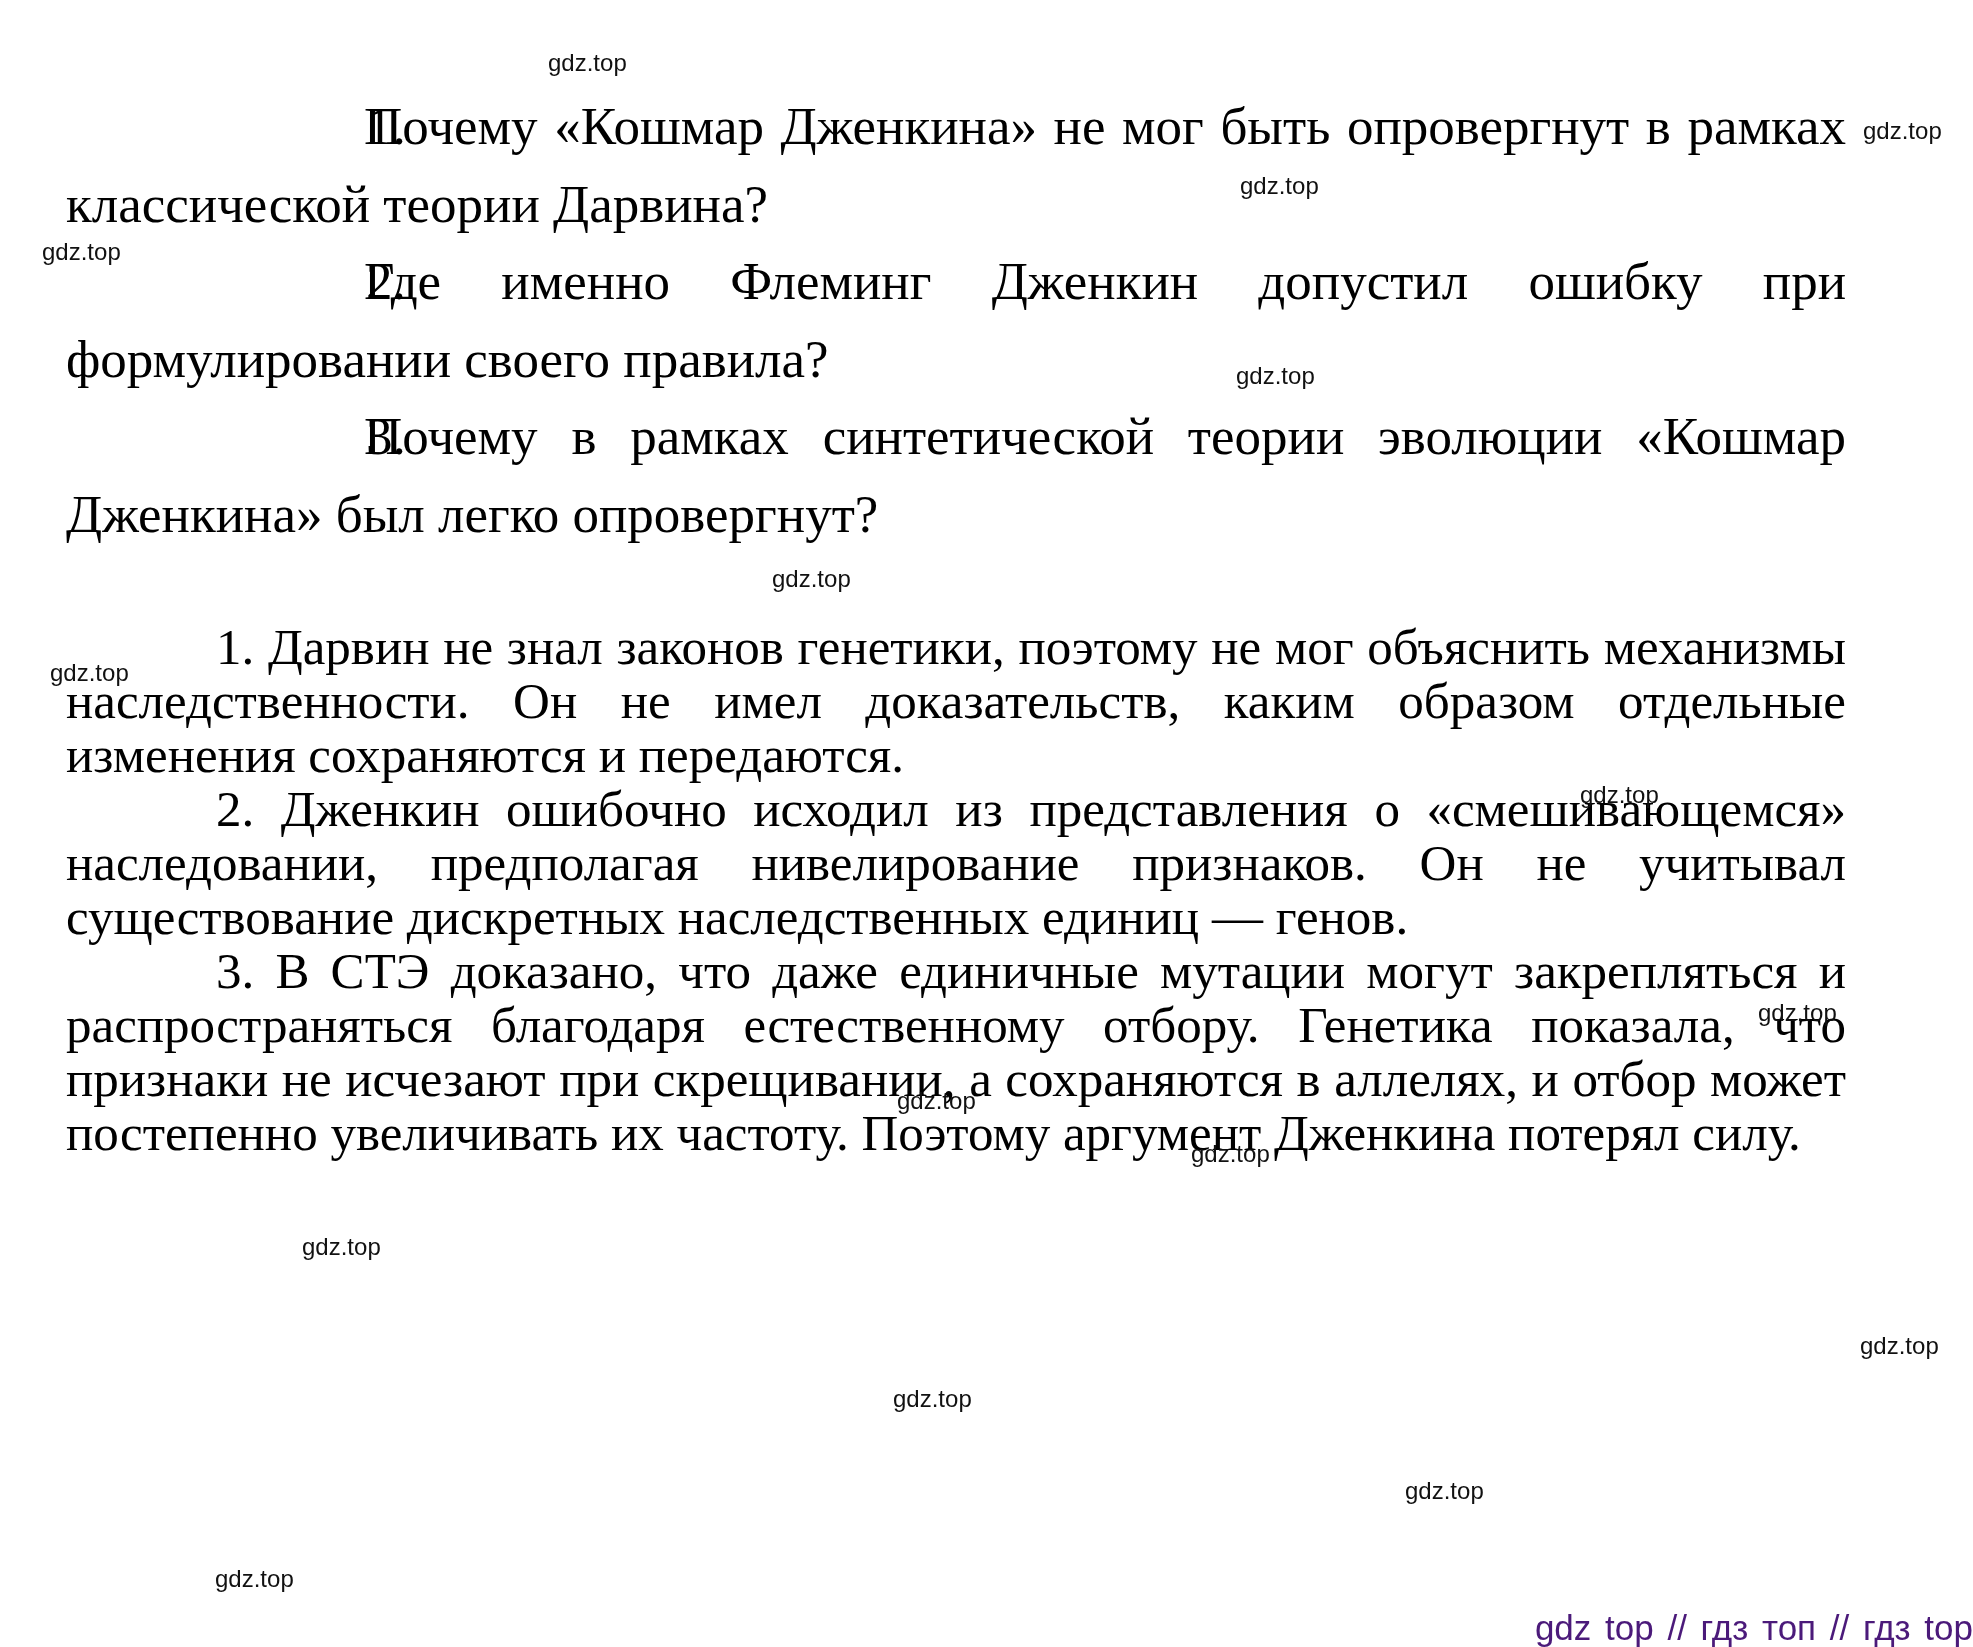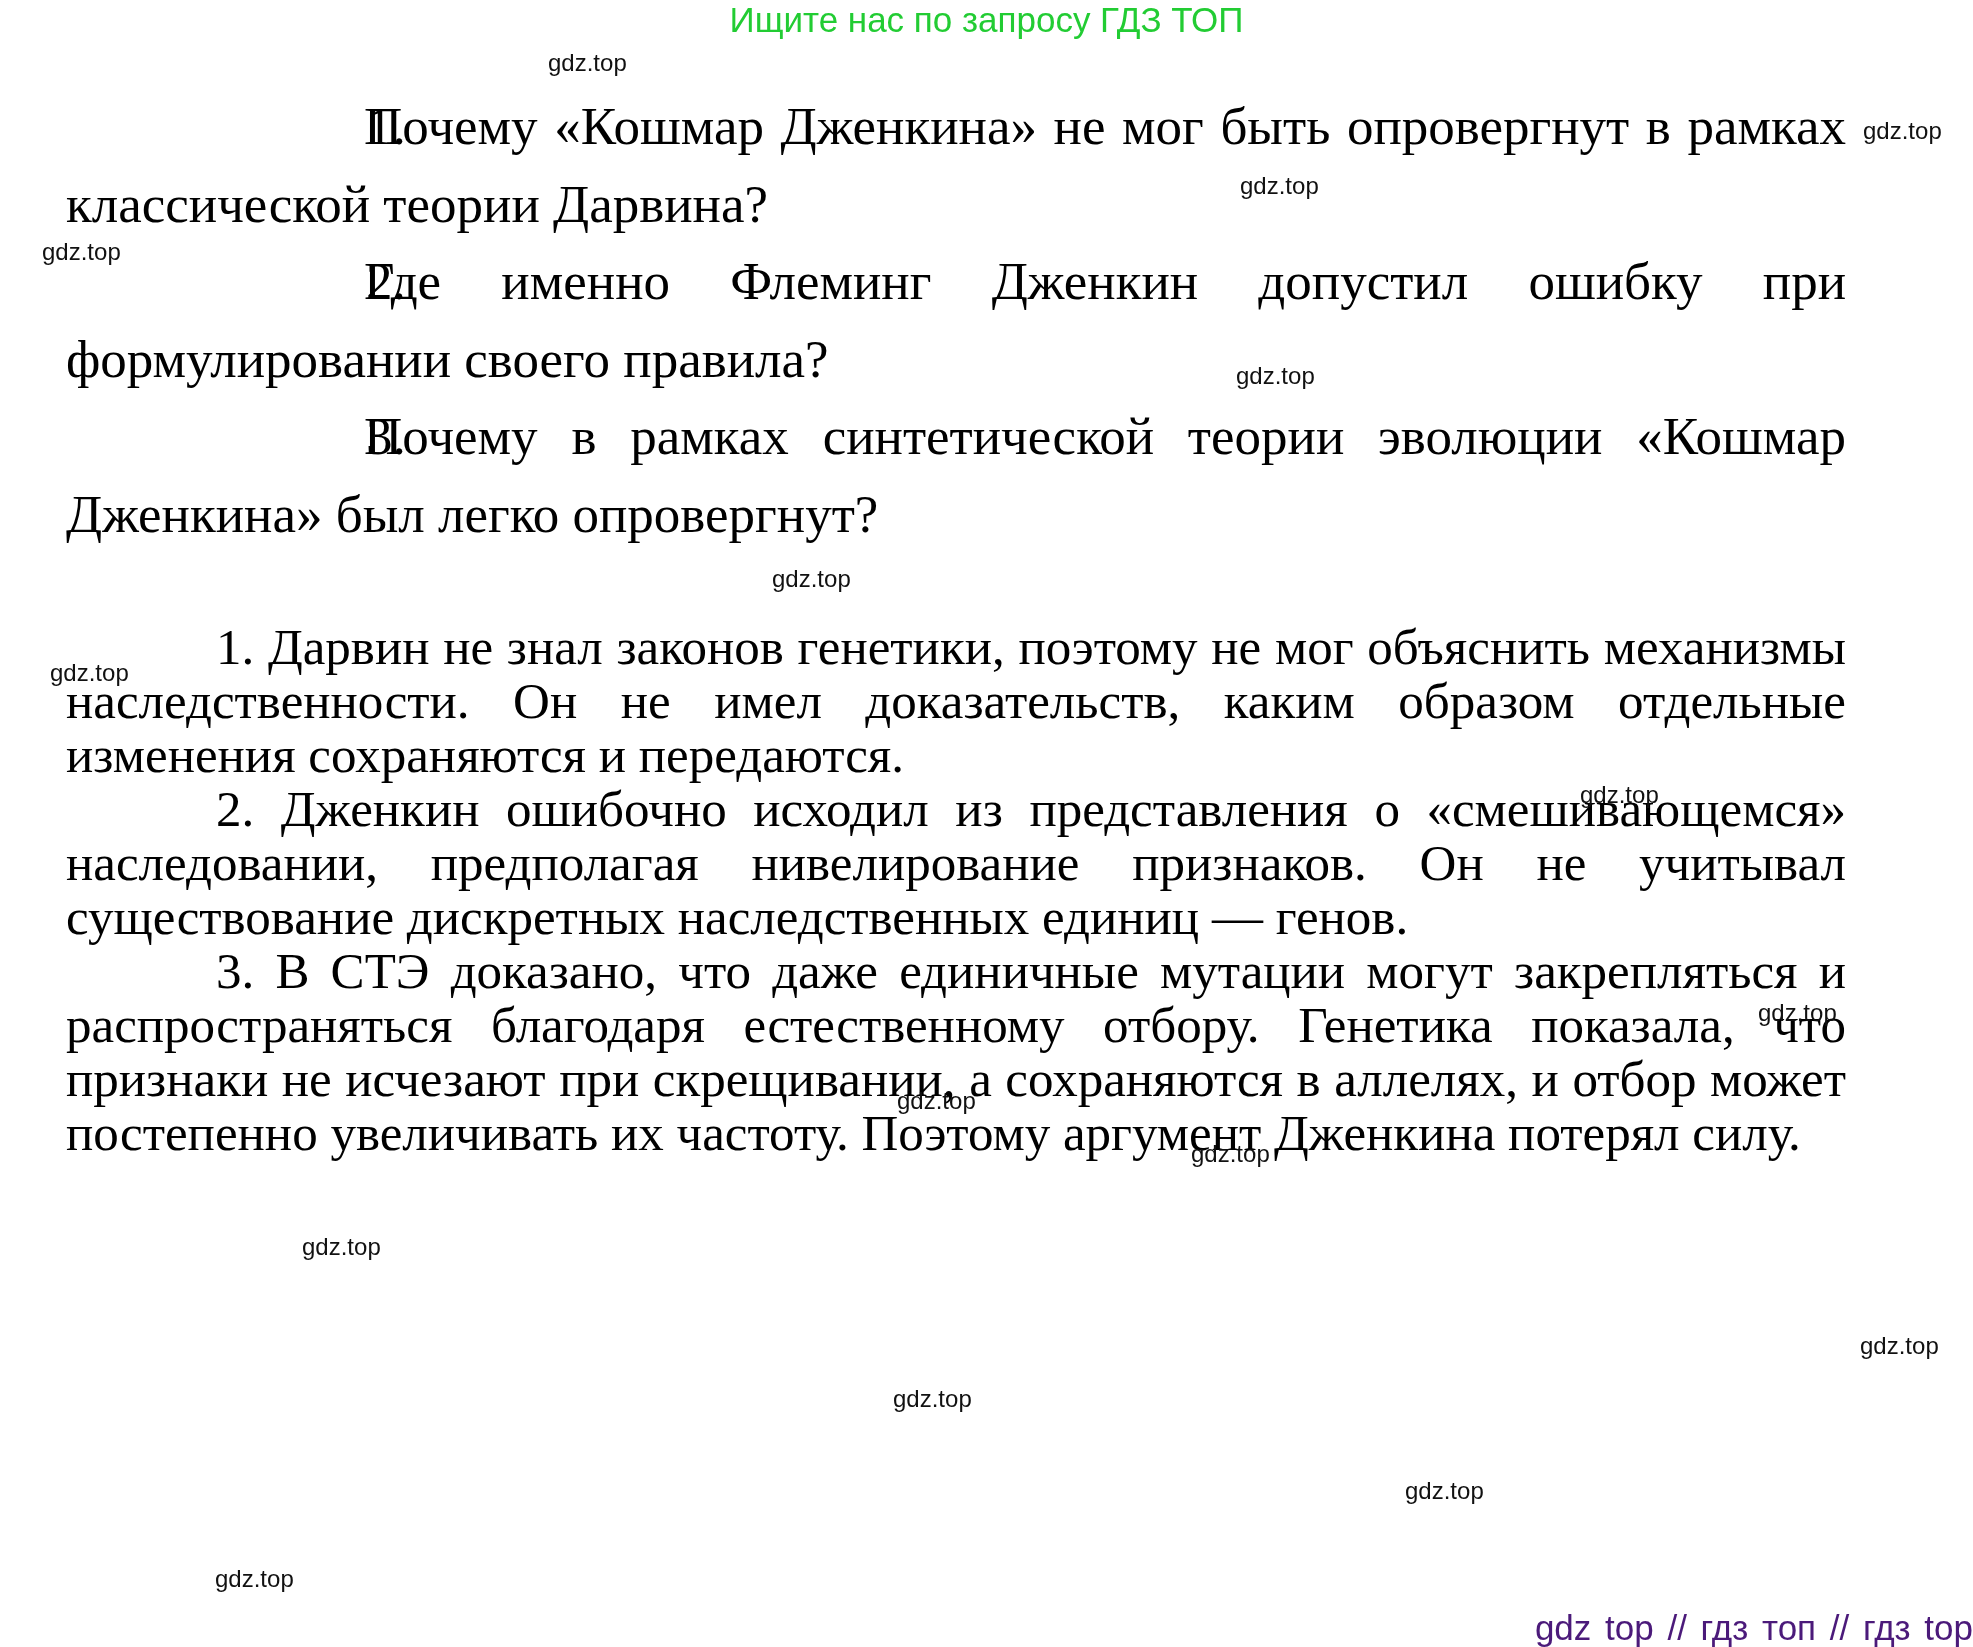--- a/index.html
+++ b/index.html
@@ -27,21 +27,20 @@
   .questions { top: 88px; font-weight: normal; font-size: 53px; line-height: 77.5px; }
   .answers { top: 620px; font-size: 51px; line-height: 54px; }
   .para { margin: 0; text-indent: 150px; }
   .qnum { display: inline-block; width: 148px; }
 </style>
 </head>
 <body>
 
 <div class="page">
 
-  <div class="promo-top">Ищите нас по запросу ГДЗ ТОП</div>
 
   <div class="block questions">
     <p class="para"><span class="qnum">1.</span><span>Почему «Кошмар Дженкина» не мог быть опровергнут в рамках классической теории Дарвина?</span></p>
     <p class="para"><span class="qnum">2.</span><span>Где именно Флеминг Дженкин допустил ошибку при формулировании своего правила?</span></p>
     <p class="para"><span class="qnum">3.</span><span>Почему в рамках синтетической теории эволюции «Кошмар Дженкина» был легко опровергнут?</span></p>
   </div>
 
   <div class="block answers">
     <p class="para">1. Дарвин не знал законов генетики, поэтому не мог объяснить механизмы наследственности. Он не имел доказательств, каким образом отдельные изменения сохраняются и передаются.</p>
     <p class="para">2. Дженкин ошибочно исходил из представления о «смешивающемся» наследовании, предполагая нивелирование признаков. Он не учитывал существование дискретных наследственных единиц — генов.</p>

